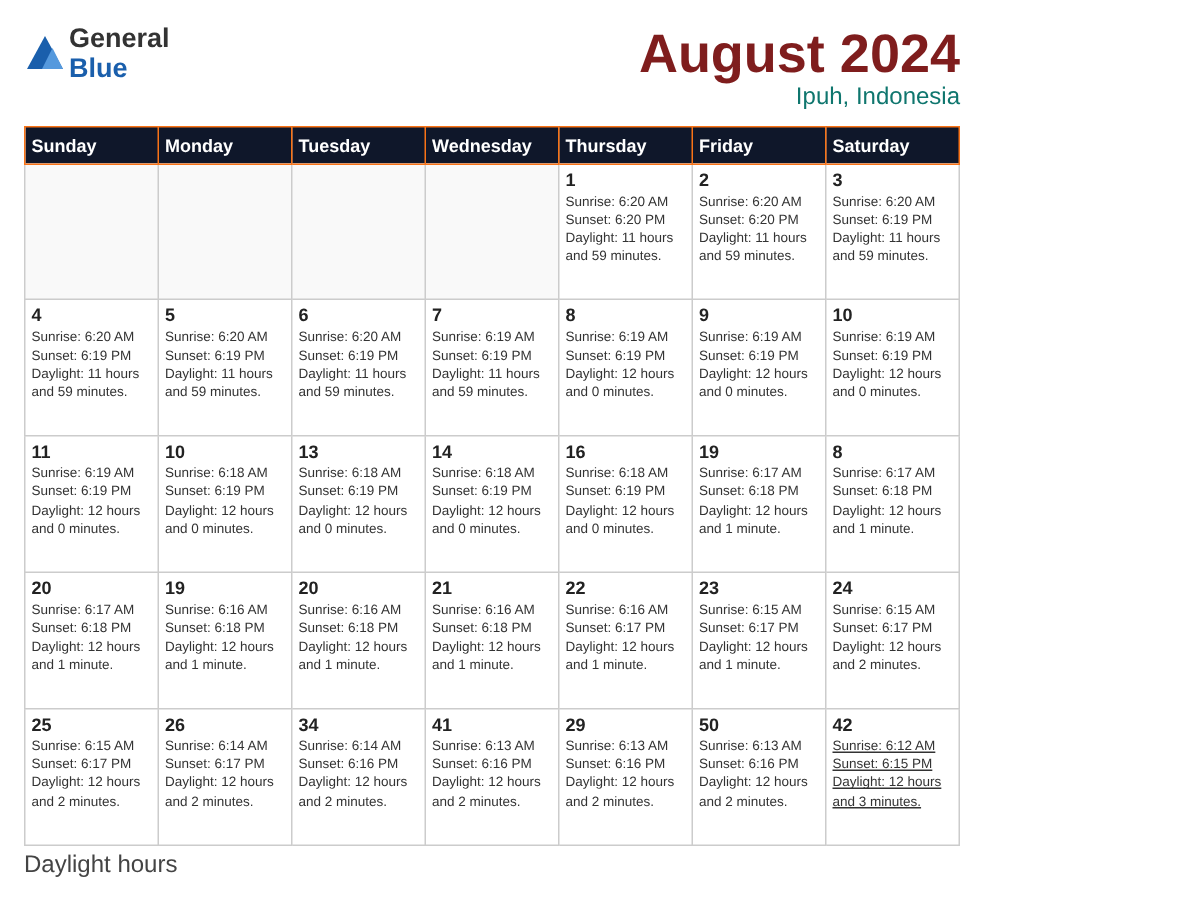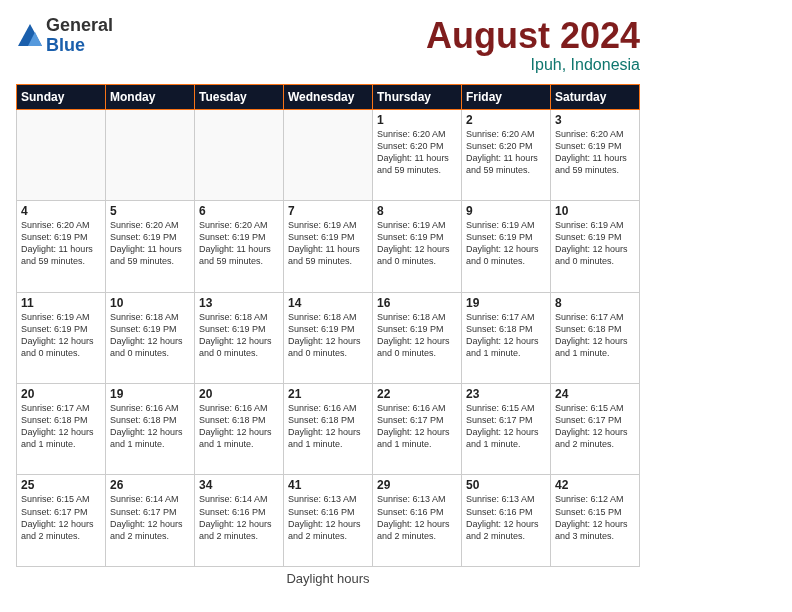--- a/index.html
+++ b/index.html
@@ -94,24 +94,24 @@
       color: #222;
       display: block;
       margin-bottom: 1px;
     }
     .day-info {
       font-size: 9px;
       color: #333;
       line-height: 1.35;
     }
     .footer-note {
-      font-size: 13px;
+      font-size: 16px;
       color: #444;
       margin-top: 4px;
-      text-align: center;
+      text-align: left;
     }
   </style>
 </head>
 <body>
 
 <div class="page">
   <div class="header">
     <div class="logo">
       <svg class="logo-icon" viewBox="0 0 28 28">
         <polygon points="14,2 26,24 2,24" fill="#1a5fac"></polygon>
@@ -359,21 +359,21 @@
           </td>
           <td>
             <span class="day-number">50</span>
             <div class="day-info" style="white-space: pre-line;">Sunrise: 6:13 AM
 Sunset: 6:16 PM
 Daylight: 12 hours
 and 2 minutes.</div>
           </td>
           <td>
             <span class="day-number">42</span>
-            <div class="day-info" style="white-space: pre-line;">Sunrise: 6:12 AM
+            <div class="day-info" style="white-space: pre-line; text-decoration: underline;">Sunrise: 6:12 AM
 Sunset: 6:15 PM
 Daylight: 12 hours
 and 3 minutes.</div>
           </td>
         </tr>
       </tbody>
   </table>
 
   <div class="footer-note">
     <span>Daylight hours</span>

